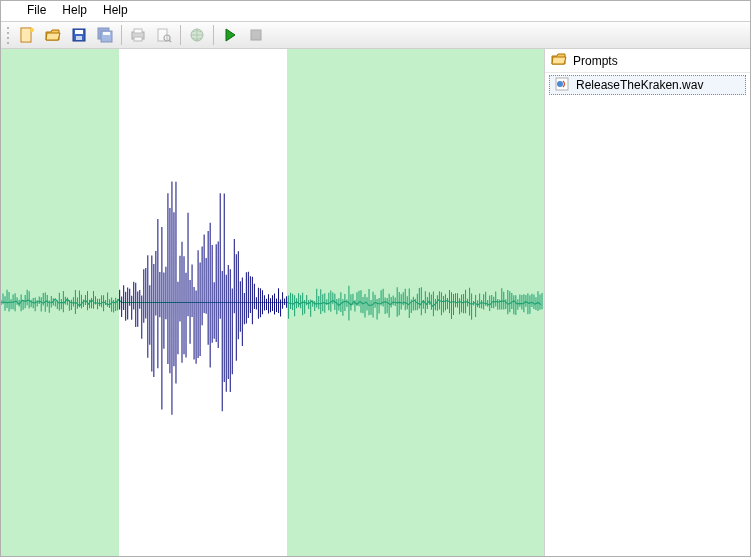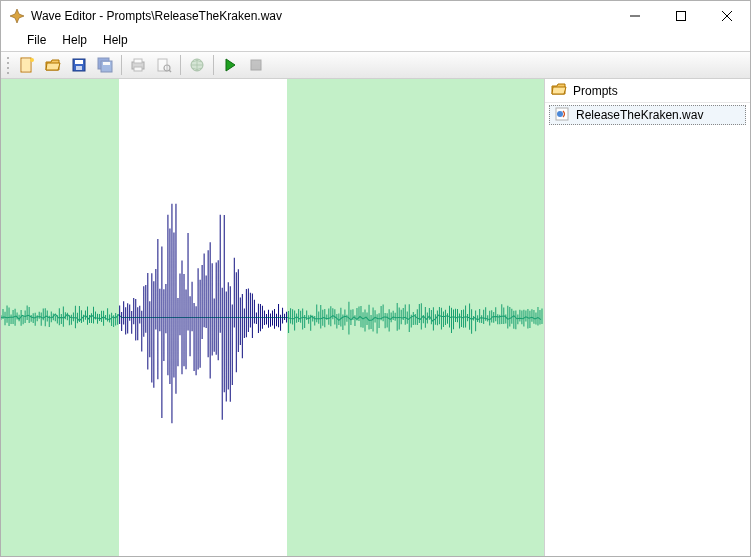--- a/index.html
+++ b/index.html
@@ -41,46 +41,20 @@
 .side-header svg { flex-shrink: 0; }
 .file-list { flex: 1; padding: 2px 4px; }
 .file-row { height: 20px; display: flex; align-items: center; gap: 6px; padding: 0 4px; font-size: 12px; color: #000; }
 .file-row.selected { border: 1px dotted #888; background: #f0f6fb; align-items: center; }
 </style>
 </head>
 <body>
 
 <div class="window">
 
-  <div class="titlebar">
-    <span class="app-icon">
-      <svg width="16" height="16" viewBox="0 0 16 16">
-        <path d="M8 1 L10 6 L15 8 L10 10 L8 15 L6 10 L1 8 L6 6 Z" fill="#d9a441" stroke="#8a5a12" stroke-width="0.6"></path>
-      </svg>
-    </span>
-    <span class="title">Wave Editor - Prompts\ReleaseTheKraken.wav</span>
-    <div class="win-btns">
-      <div class="win-btn">
-        <svg width="10" height="10">
-            <line x1="0" y1="5" x2="10" y2="5" stroke="#000" stroke-width="1"></line>
-          </svg>
-      </div>
-      <div class="win-btn">
-        <svg width="10" height="10">
-            <rect x="0.5" y="0.5" width="9" height="9" fill="none" stroke="#000" stroke-width="1"></rect>
-          </svg>
-      </div>
-      <div class="win-btn">
-        <svg width="10" height="10">
-            <line x1="0" y1="0" x2="10" y2="10" stroke="#000" stroke-width="1"></line>
-            <line x1="10" y1="0" x2="0" y2="10" stroke="#000" stroke-width="1"></line>
-          </svg>
-      </div>
-    </div>
-  </div>
 
   <div class="menubar">
     <span class="menu-item">File</span>
     <span class="menu-item">Help</span>
     <span class="menu-item">Help</span>
   </div>
 
   <div class="toolbar">
     <div class="tgrip">
         <span></span>

